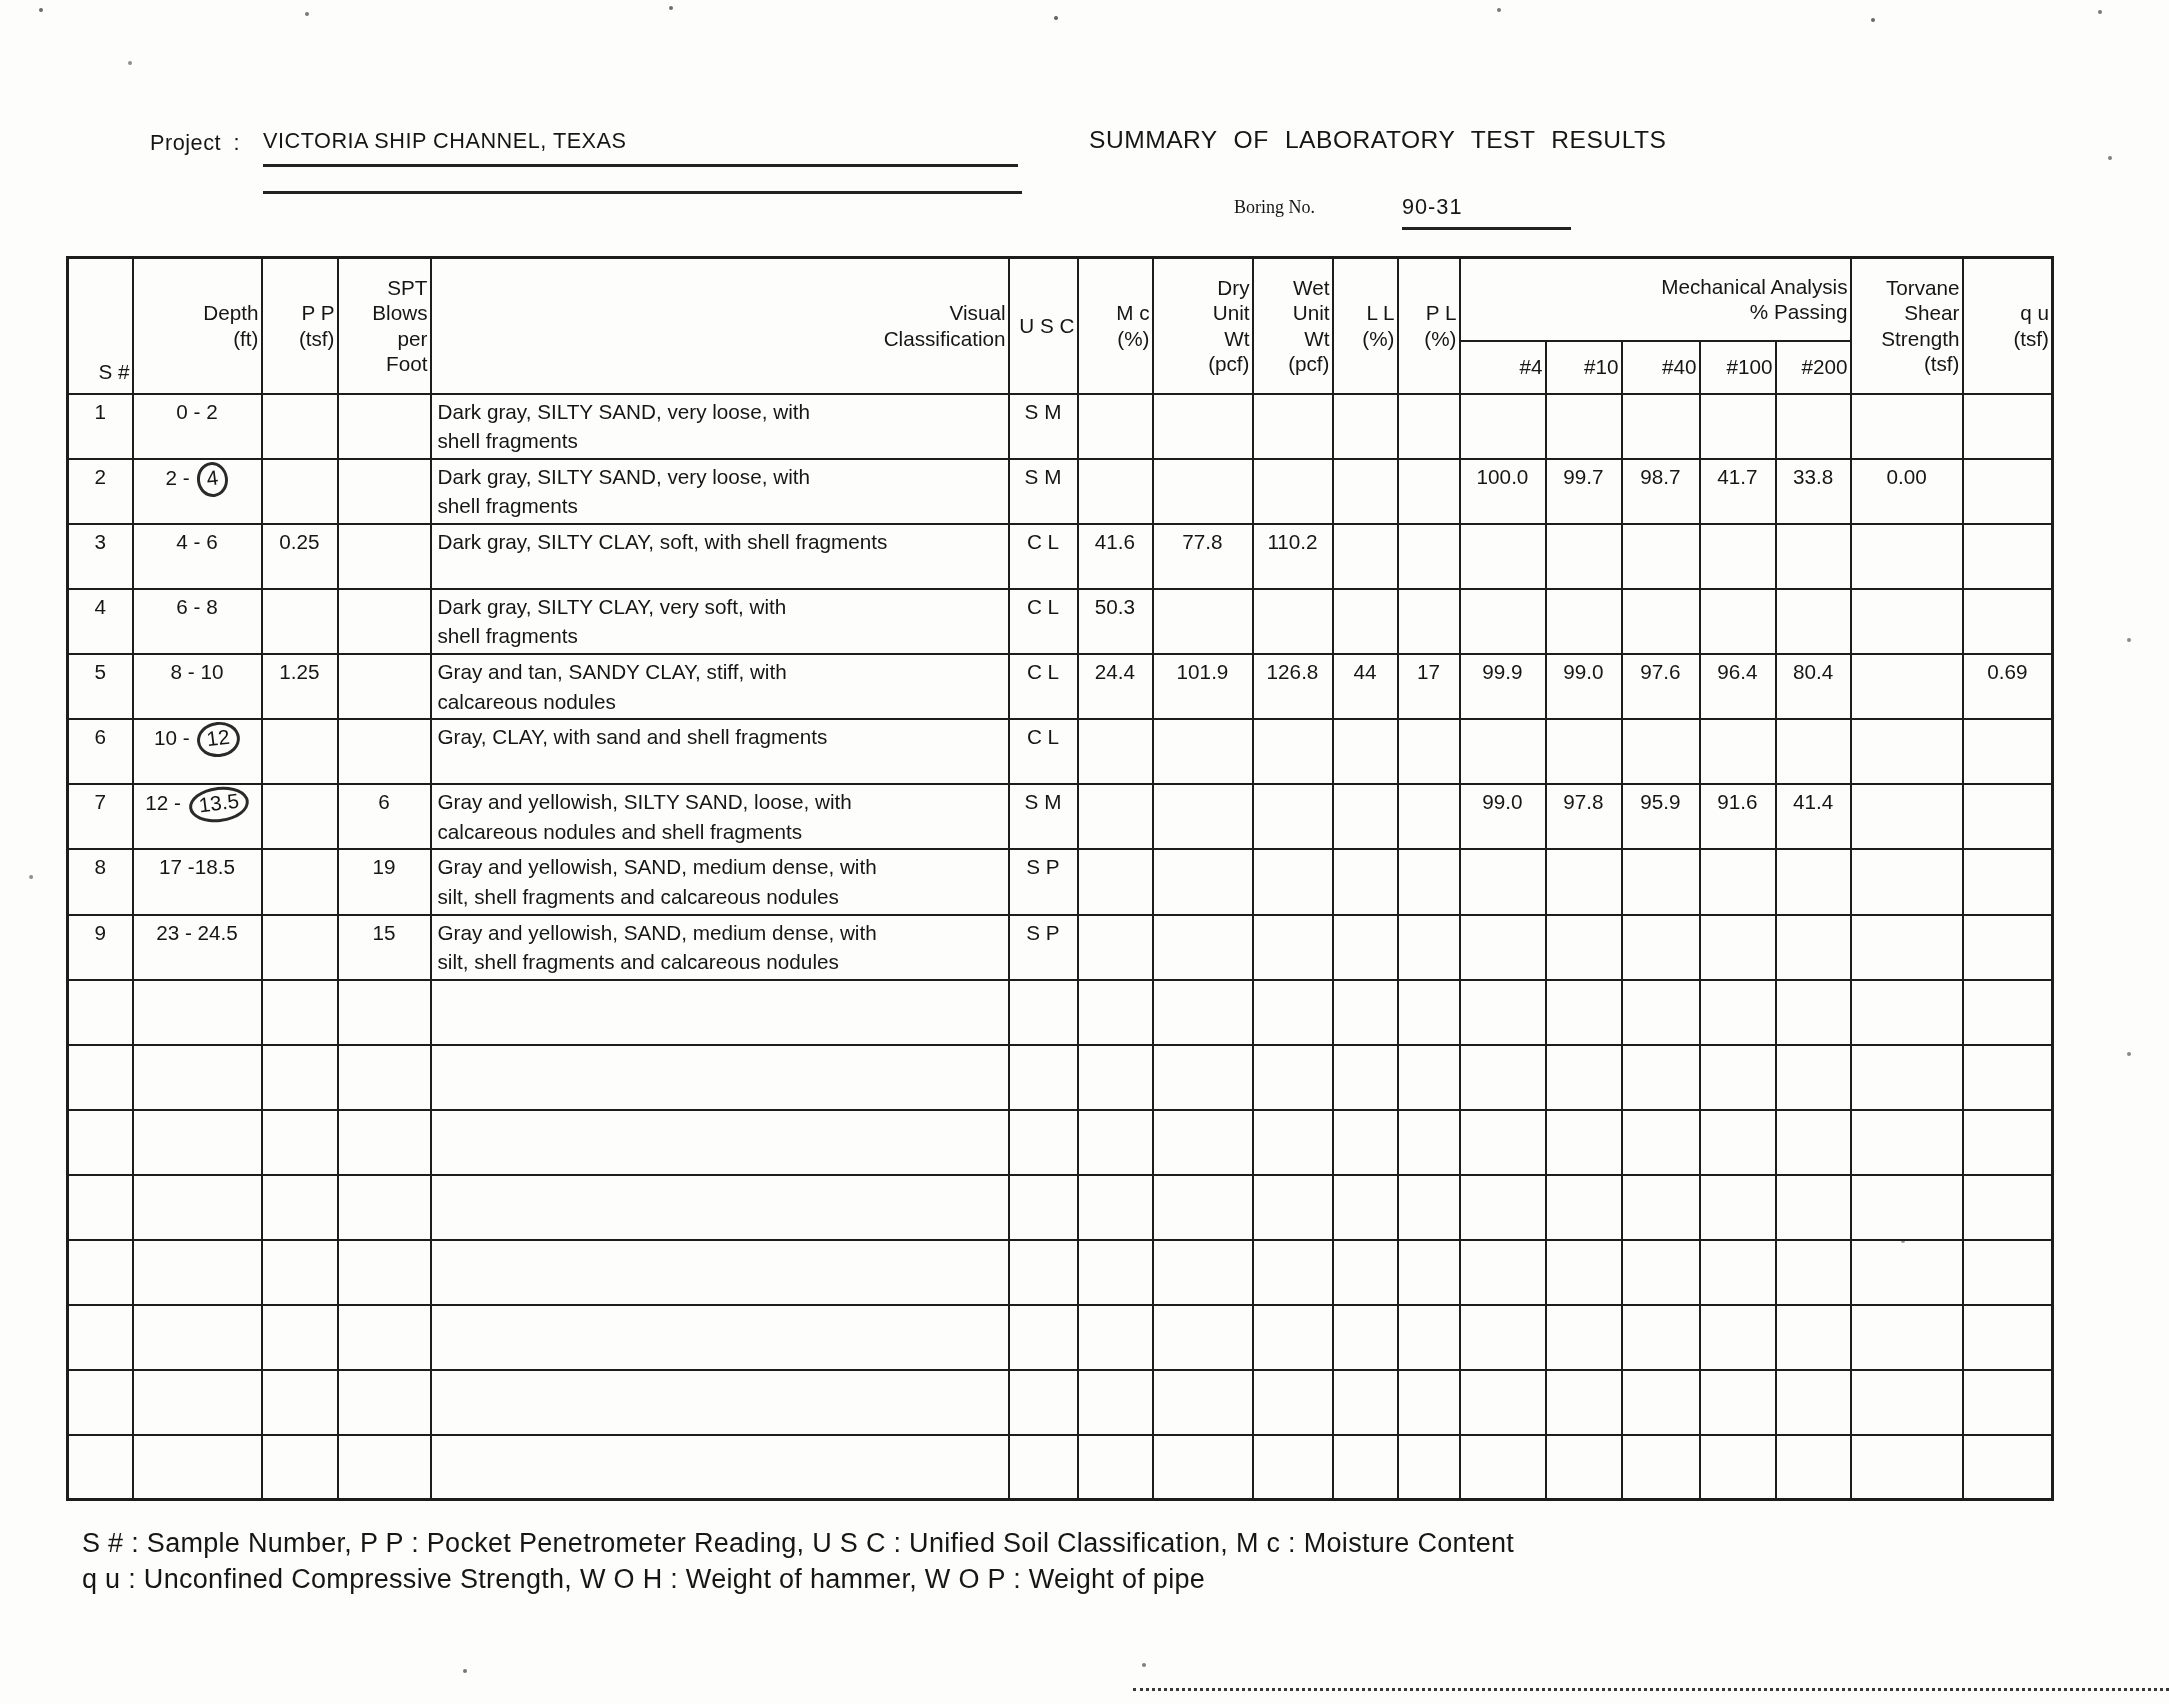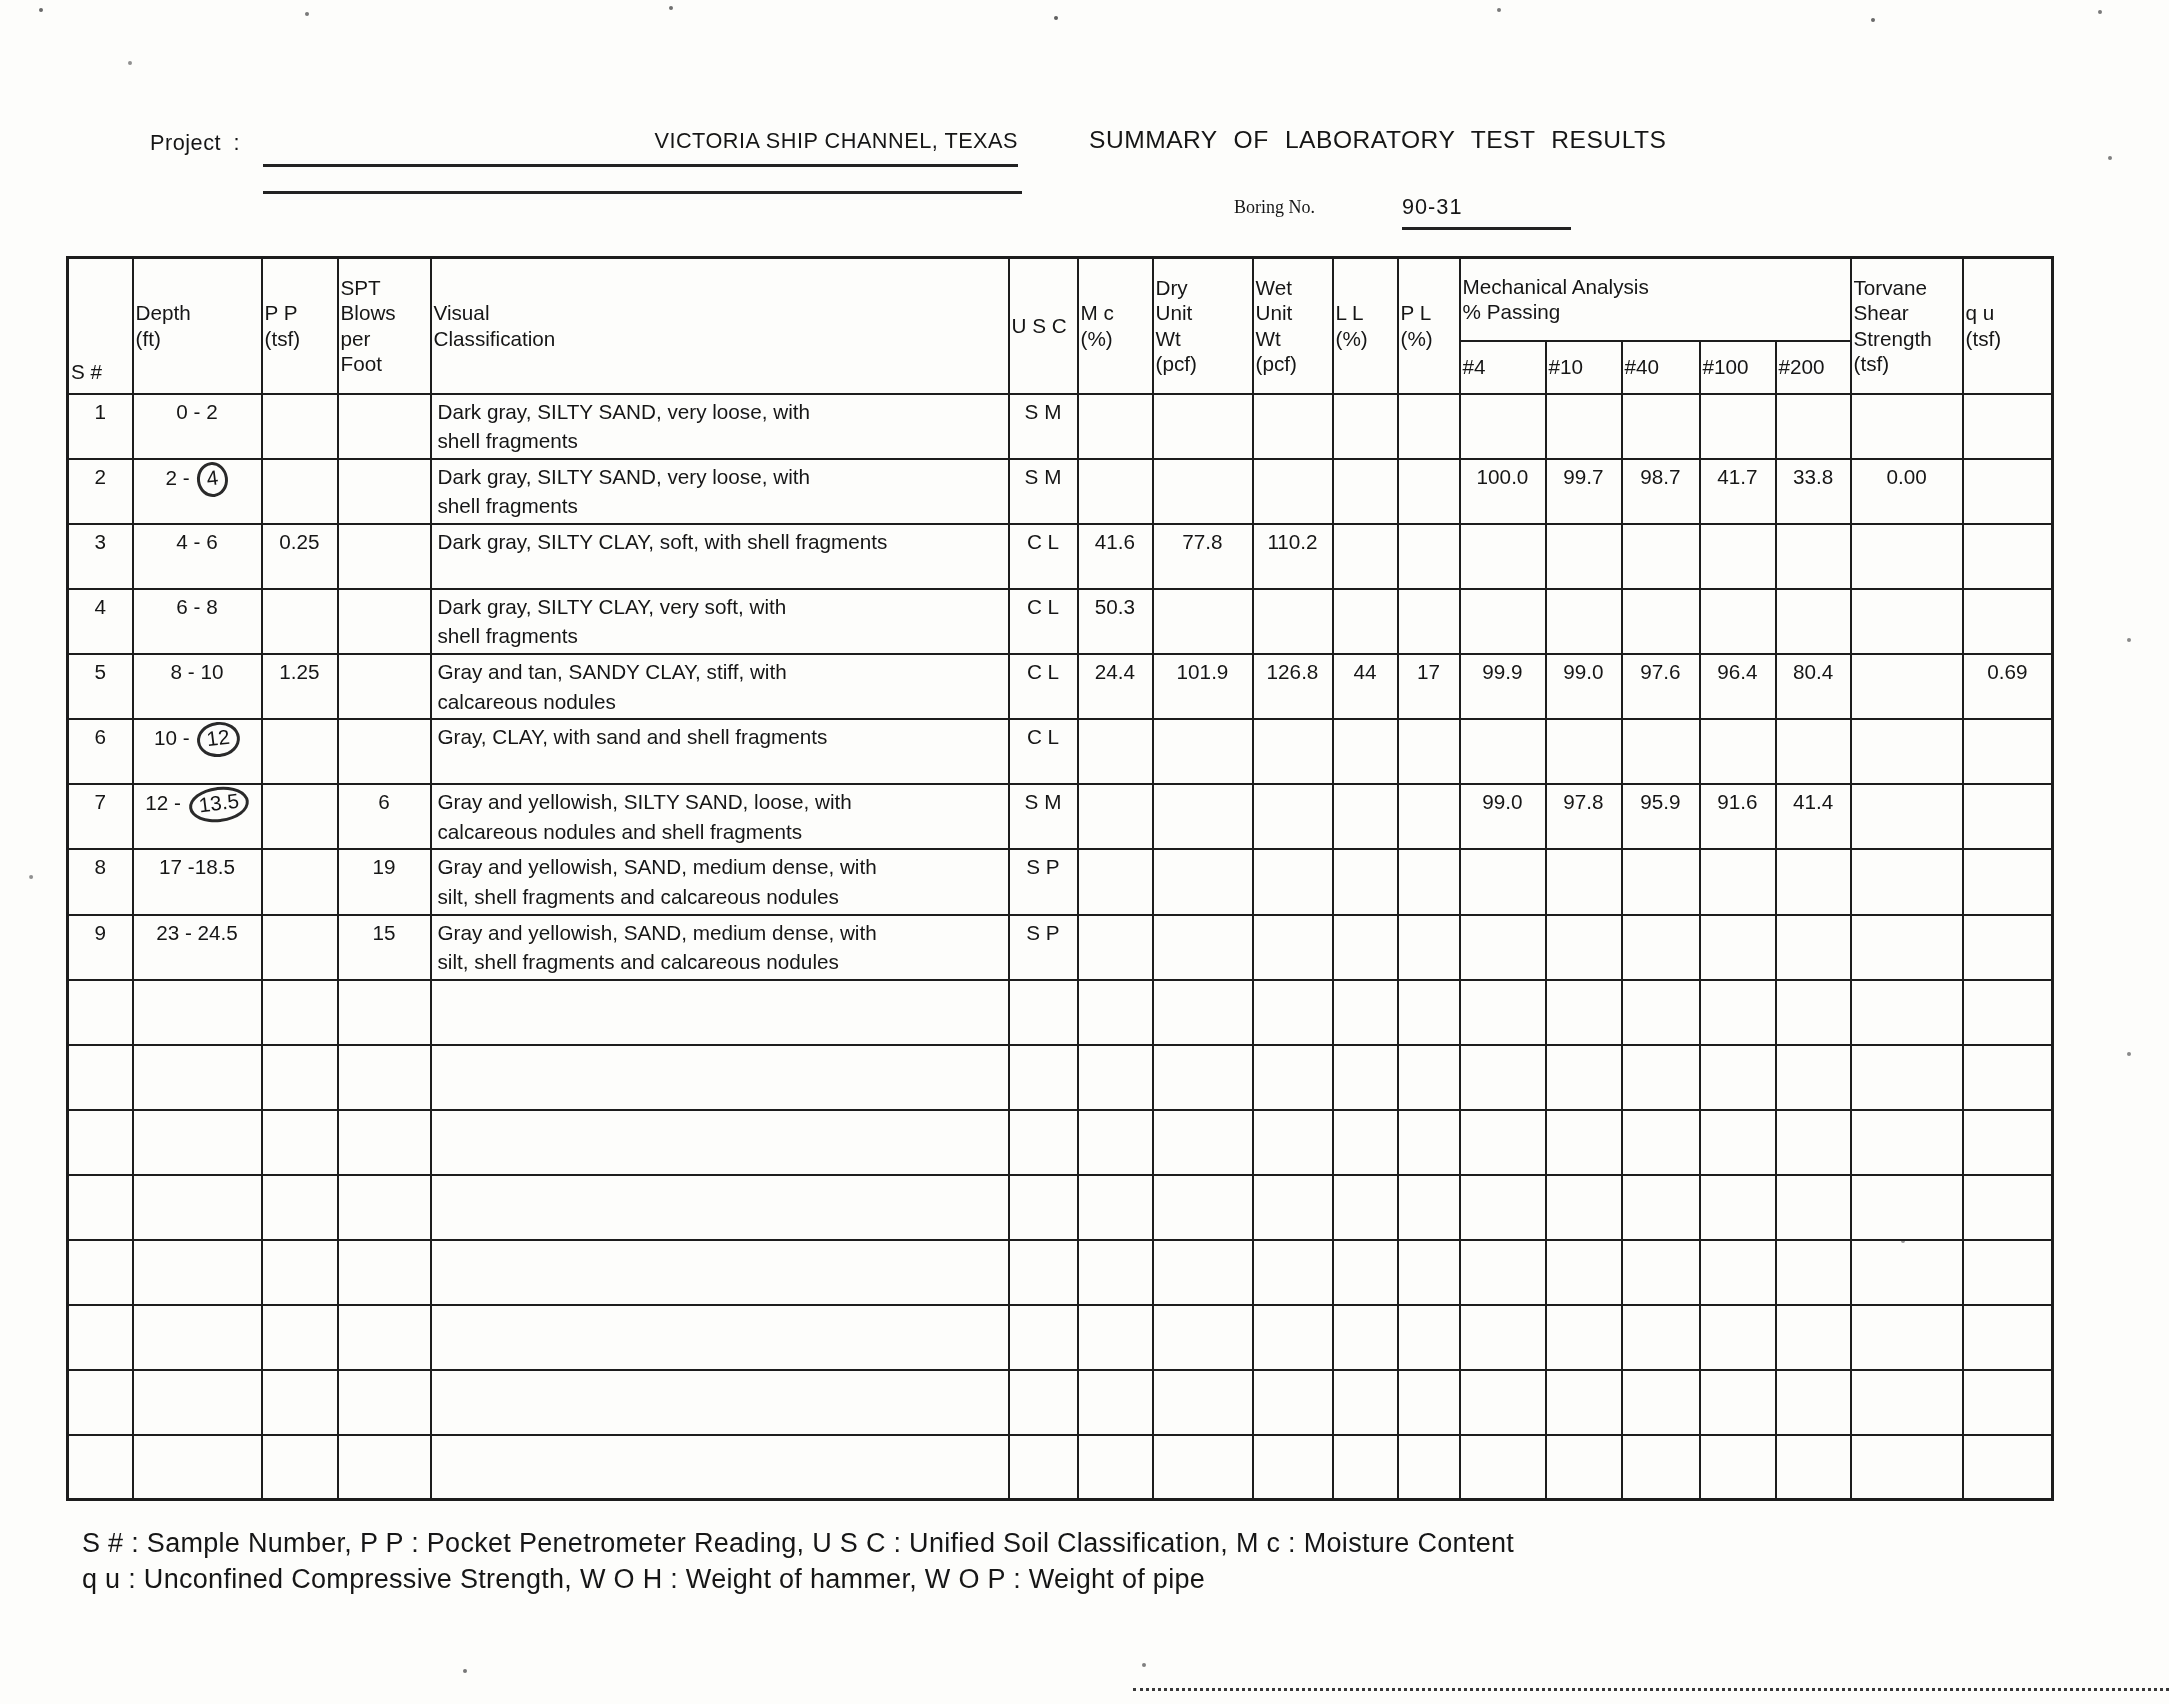--- a/index.html
+++ b/index.html
@@ -8,40 +8,40 @@
     width:2169px; height:1704px;
     background:#fdfdfb;
     font-family:"Liberation Sans", sans-serif;
     color:#161616;
     position:relative;
     overflow:hidden;
   }
 
   
   .project-label { position:absolute; left:150px; top:130px; font-size:21.7px; letter-spacing:0.5px; word-spacing:5.9px; }
-  .project-name  { position:absolute; left:263px; top:128px; width:755px; text-align:right;
+  .project-name  { position:absolute; left:263px; top:128px; width:755px; text-align:left;
                    font-size:21.7px; letter-spacing:0.5px; padding-bottom:9.9px; border-bottom:3px solid #222; }
   .project-underline2 { position:absolute; left:263px; top:191px; width:759px; border-top:3px solid #222; height:0; }
   .doc-title { position:absolute; left:1089px; top:126px; font-size:24.6px; font-weight:normal;
                letter-spacing:0.5px; word-spacing:8.9px; }
   .boring-label { position:absolute; left:1234px; top:197px; font-size:18px;font-family:Liberation Serif, serif; }
   .boring-no    { position:absolute; left:1402px; top:194px; width:169px; text-align:left;
                   font-size:21.7px; letter-spacing:1px; padding-bottom:6.9px; border-bottom:3px solid #222; }
 
   
   .doc-table {
     position:absolute; left:66px; top:256px;
     width:1986px;
     border-collapse:collapse; table-layout:fixed;
     border:3px solid #1d1d1d;
   }
   .doc-table th, .doc-table td { border:2px solid #1d1d1d; overflow:visible; }
   .doc-table th {
     font-weight:normal; font-size:20.7px; line-height:25.6px;
-    white-space:pre-line; text-align:left; vertical-align:middle; padding:3px 2px;
+    white-space:pre-line; text-align:right; vertical-align:middle; padding:3px 2px;
   }
   .doc-table thead tr.hrow1 { height:83px; }
   .doc-table thead tr.hrow2 { height:53px; }
   th.th-s { vertical-align:bottom; padding-bottom:7.9px; }
   .doc-table td {
     font-size:20.7px; line-height:29.6px; height:65px;
     padding:2px 3.9px; text-align:center; vertical-align:top; white-space:pre-line;
   }
   td.visual { text-align:left; padding-left:6px; }
   td.depth  { white-space:nowrap; }

